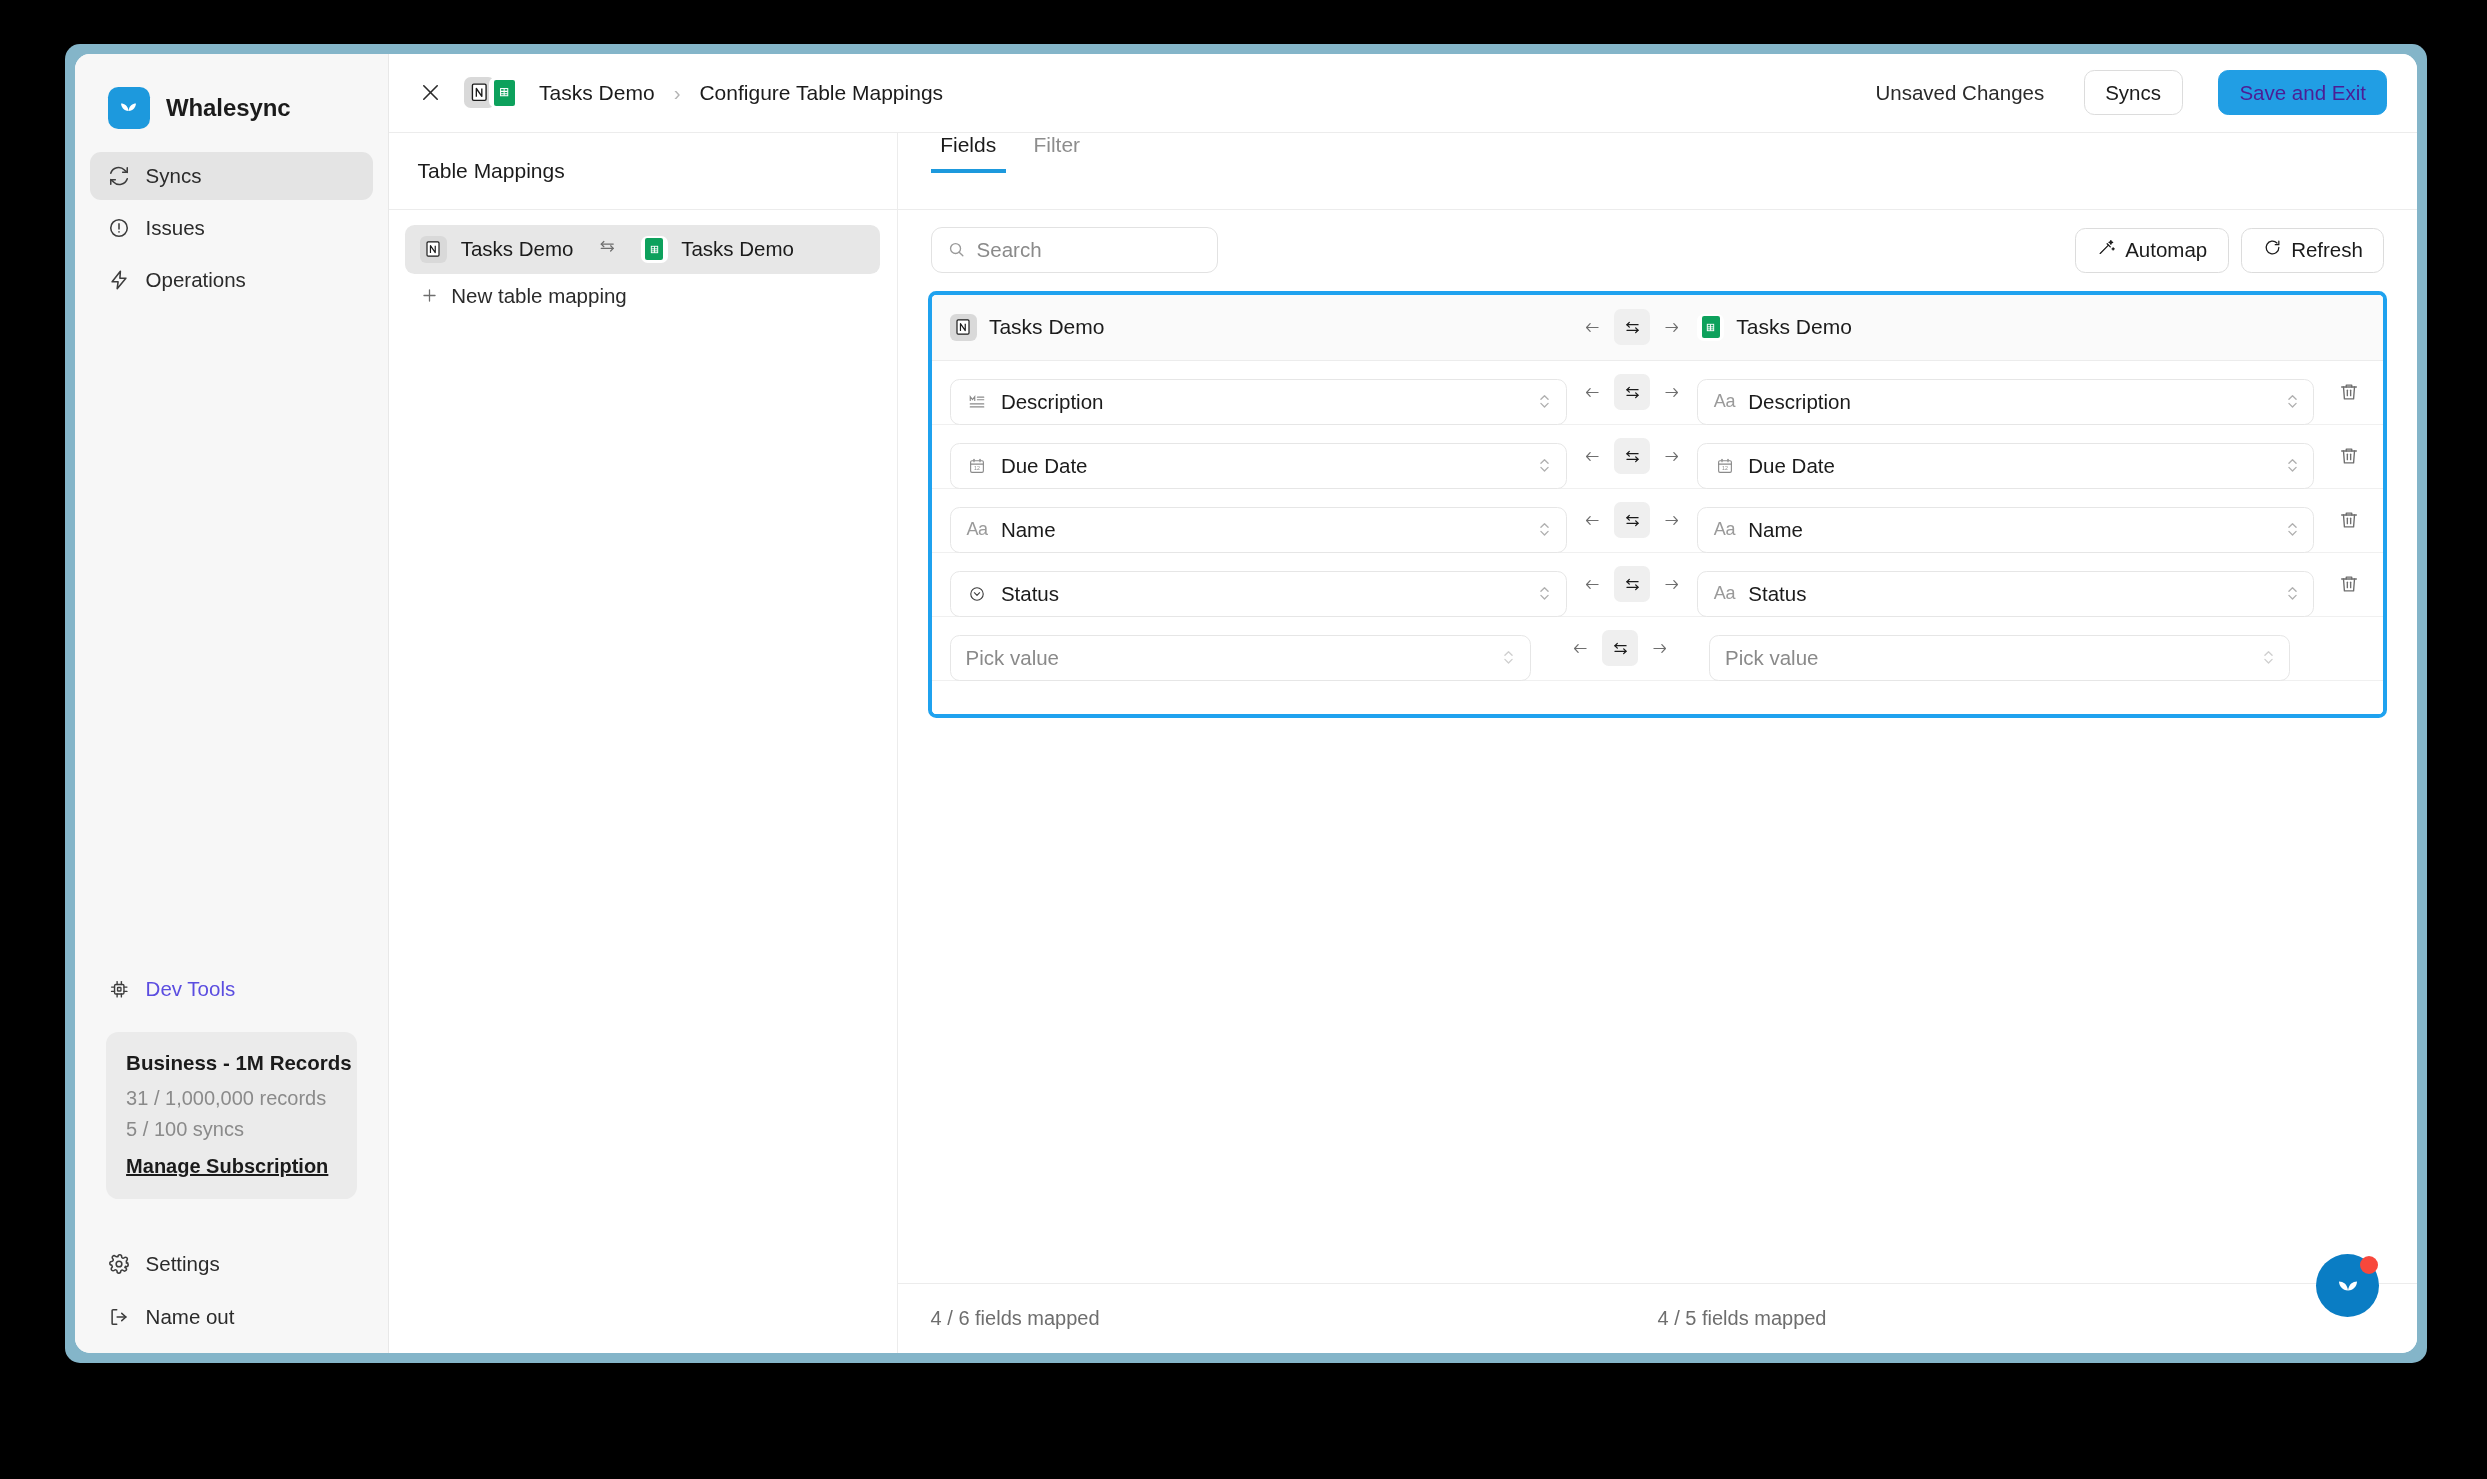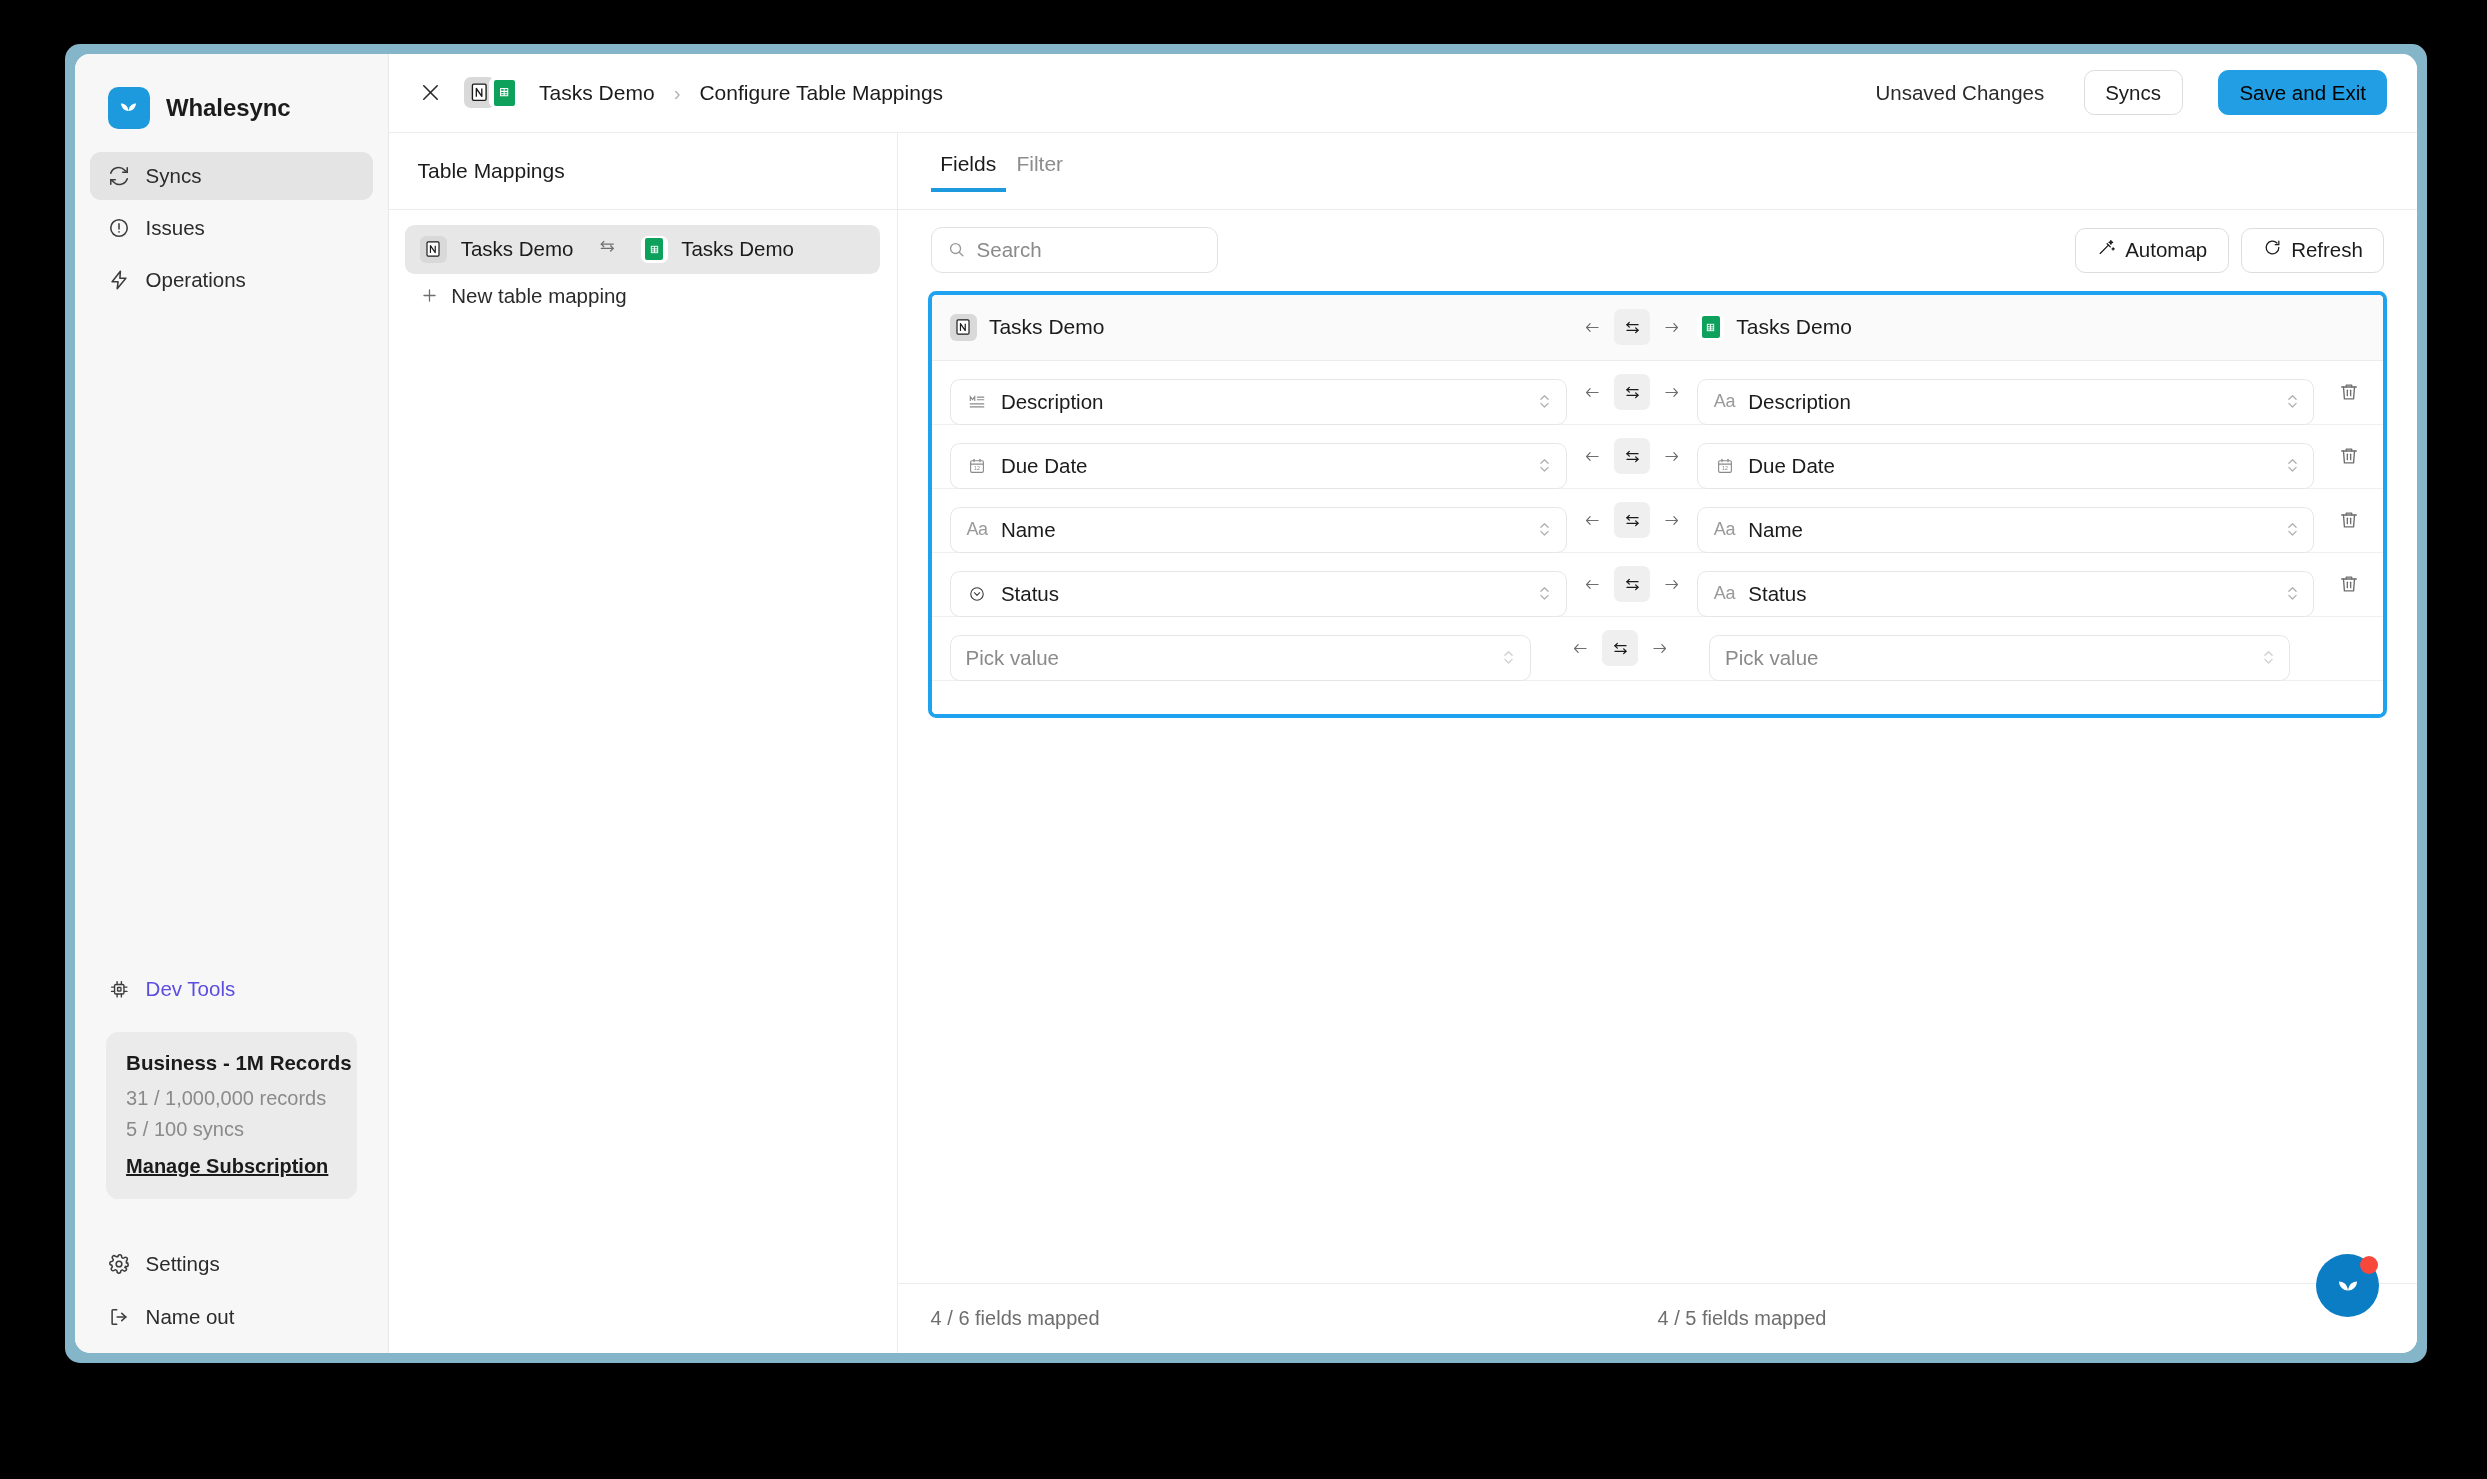--- a/index.html
+++ b/index.html
@@ -202,21 +202,21 @@
     font-size: 20.5px;
     color: #1b1b1b;
     padding: 0 20.5px;
     display: flex; align-items: center; justify-content: center; gap: 9.6px;
     cursor: pointer;
     white-space: nowrap;
   }
   .btn.primary {
     background: #219ee4;
     border-color: #219ee4;
-    color: #000000;
+    color: #4c1d95;
     margin-left: 16.4px;
     font-weight: 400;
   }
 
   .body-row { flex: 1 1 auto; display: flex; min-height: 0; }
 
   
   .mappings-panel {
     width: 509px;
     flex: none;
@@ -252,22 +252,22 @@
     font-size: 20.5px; color: #2b2b2b;
     cursor: pointer;
   }
 
   
   .fields-panel { flex: 1 1 auto; display: flex; flex-direction: column; min-width: 0; }
 
   .tabs {
     height: 77px;
     display: flex;
-    align-items: center;
-    gap: 1px;
+    align-items: flex-start;
+    gap: 18px;
     padding: 0 33px;
     border-bottom: 1.4px solid #ececec;
     flex: none;
   }
   .tab {
     font-size: 21px;
     color: #8d8d8d;
     padding: 0 9.6px 12.3px 9.6px;
     border-bottom: 4.1px solid transparent;
     margin-bottom: -2.7px;

